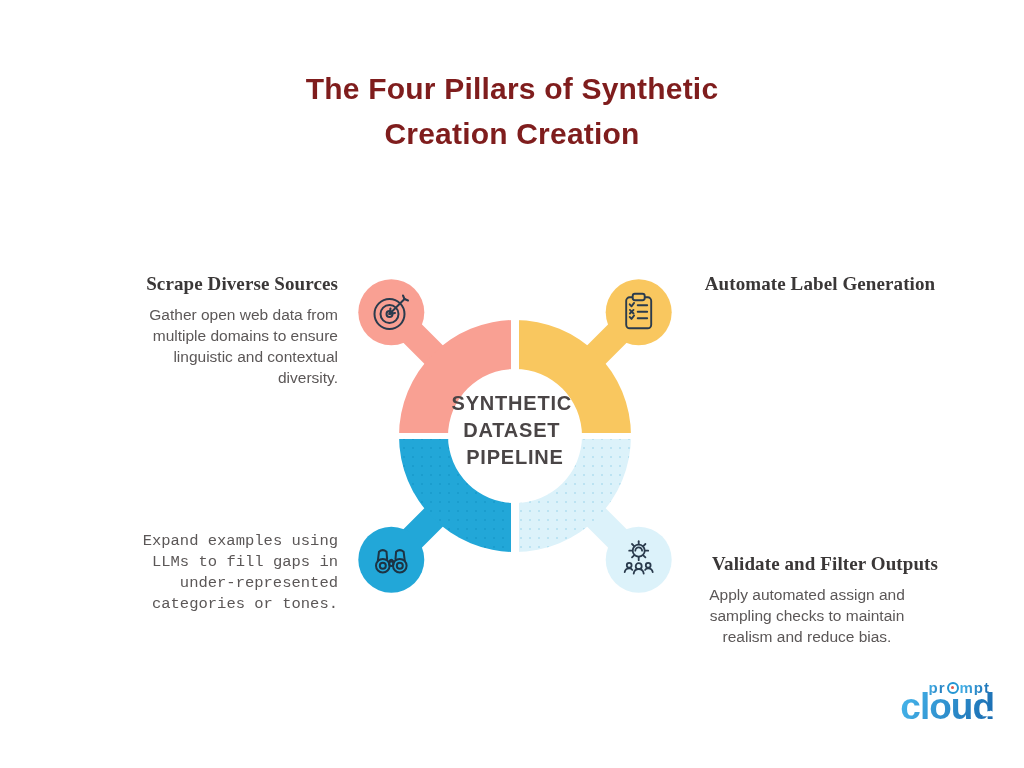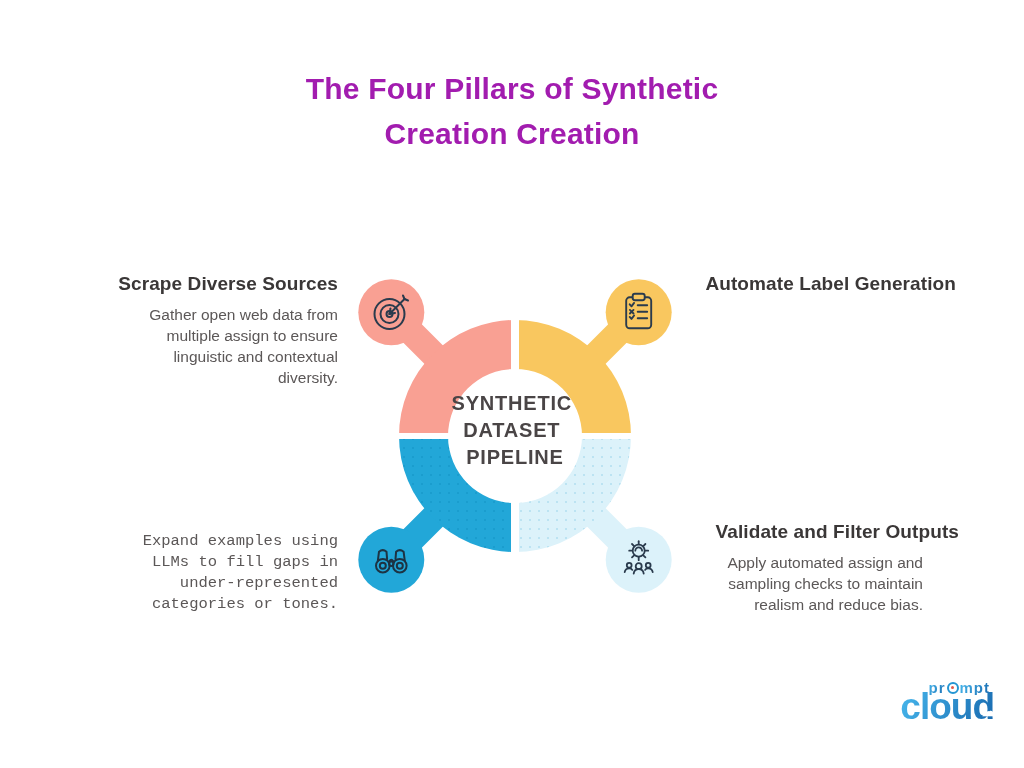--- a/index.html
+++ b/index.html
@@ -6,43 +6,44 @@
   body {
     width:1024px; height:768px;
     background:#ffffff;
     font-family:"Liberation Sans", sans-serif;
     position:relative;
     overflow:hidden;
   }
   .title {
     position:absolute; top:66px; left:0; width:1024px;
     text-align:center;
-    color:#a21caf; font-weight:700; font-size:30px; line-height:45px;
+    color:#7f1d1d; font-weight:700; font-size:30px; line-height:45px;
     letter-spacing:0.2px;
   }
   .pillar { position:absolute; }
   .pillar .heading {
     margin:0 0 8px 0;
     font-size:19px; font-weight:700; color:#3a3737; letter-spacing:0.1px;
     line-height:24px;
+    font-family:Liberation Serif, serif;
   }
   .pillar .body {
     margin:0;
     font-size:15.5px; line-height:21px; color:#5b5757;
   }
   .align-right { text-align:right; }
-  .align-left  { text-align:right; }
+  .align-left  { text-align:center; }
 
   #pillar-scrape   { top:272px; right:686px; width:242px; }
   #pillar-scrape .body   { width:212px; margin-left:auto; }
   #pillar-label    { top:272px; left:684px; width:272px; }
   #pillar-label .body    { width:248px; }
   #pillar-generate { top:531px; right:686px; width:292px; }
   #pillar-generate .body { width:238px; margin-left:auto;font-family:Liberation Mono, monospace; }
-  #pillar-validate { top:520px; left:691px; width:268px; }
+  #pillar-validate { top:552px; left:691px; width:268px; }
   #pillar-validate .body { width:232px; }
 
   .diagram-wrap { position:absolute; left:330px; top:248px; width:370px; height:376px; }
 
   .center-label {
     font-size:20px; font-weight:700; letter-spacing:0.8px;
   }
 
   
   .logo { position:absolute; top:680px; right:30px; text-align:left; line-height:1; }
@@ -79,21 +80,21 @@
 </head>
 <body>
 
 <header class="title">
   <div>The Four Pillars of Synthetic</div>
   <div>Creation Creation</div>
 </header>
 
 <section class="pillar align-right" id="pillar-scrape">
   <h2 class="heading">Scrape Diverse Sources</h2>
-  <p class="body">Gather open web data from multiple assign to ensure linguistic and contextual diversity.</p>
+  <p class="body">Gather open web data from multiple domains to ensure linguistic and contextual diversity.</p>
 </section>
 
 <section class="pillar align-left" id="pillar-label">
   <h2 class="heading">Automate Label Generation</h2>
 </section>
 
 <section class="pillar align-right" id="pillar-generate">
   <p class="body">Expand examples using LLMs to fill gaps in under-represented categories or tones.</p>
 </section>
 

